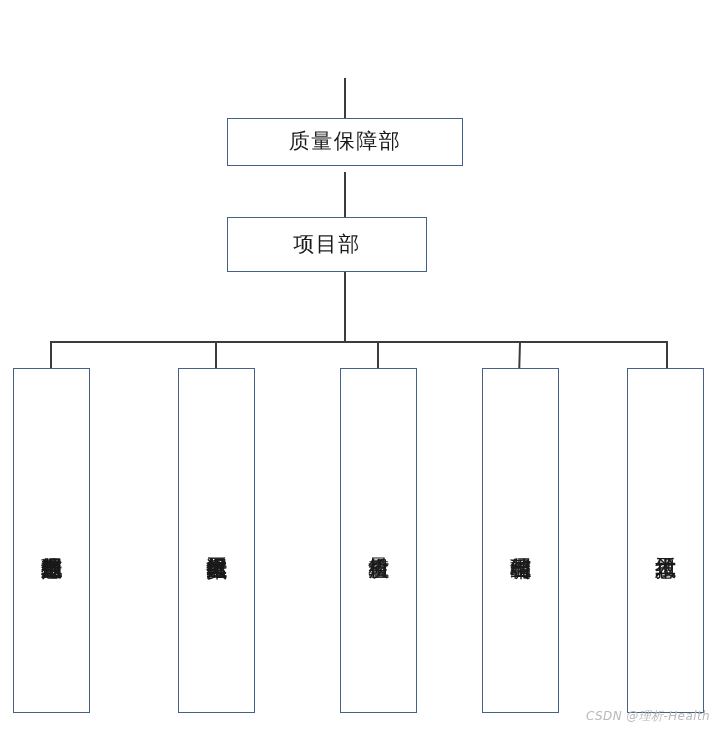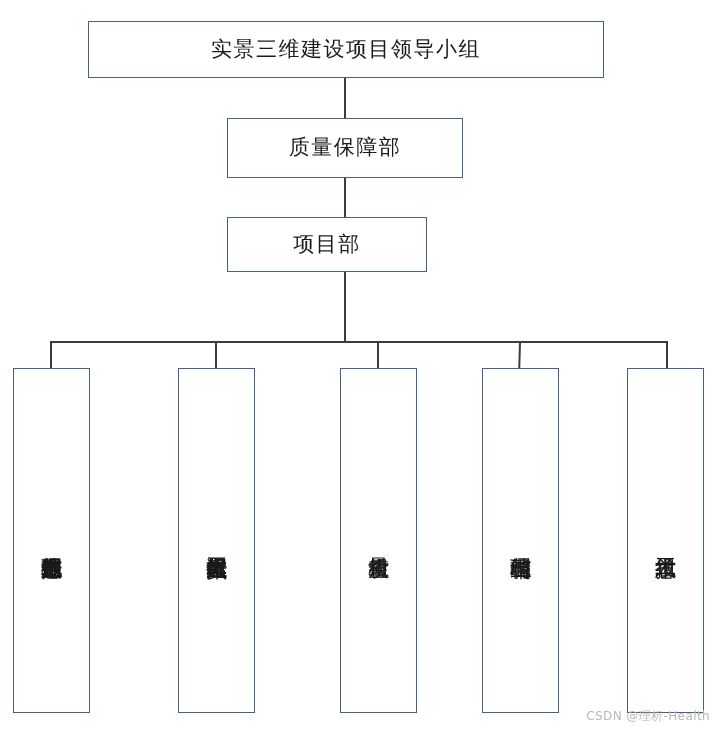--- a/index.html
+++ b/index.html
@@ -47,21 +47,21 @@
     text-orientation: upright;
     white-space: nowrap;
     font-family: "DejaVu Sans", "Liberation Sans", sans-serif;
   }
 
   
   #node-leadership {
     left: 88px;  top: 21px;  width: 516px; height: 57px;
   }
   #node-quality-dept {
-    left: 227px; top: 118px; width: 236px; height: 60px;
+    left: 227px; top: 118px; width: 236px; height: 48px;
   }
   #node-project-dept {
     left: 227px; top: 217px; width: 200px; height: 55px;
   }
 
   .leaf-box {
     top: 368px;
     height: 345px;
     width: 77px;
   }
@@ -106,41 +106,39 @@
   #watermark {
     position: absolute;
     right: 8px;
     bottom: 6px;
     font-size: 12px;
     color: #b9b9b9;
     letter-spacing: 0.4px;
     font-family: "DejaVu Sans", "Liberation Sans", sans-serif;
     white-space: nowrap;
     pointer-events: none;
+    font-style: italic;
   }
 </style>
 </head>
 <body>
 
 <div id="chart-canvas">
 
   <div class="conn conn-v" id="conn-lead-quality"></div>
   <div class="conn conn-v" id="conn-quality-project"></div>
   <div class="conn conn-v" id="conn-project-bus"></div>
   <div class="conn conn-h" id="conn-bus"></div>
 
   <div class="conn conn-v conn-drop" id="conn-drop-0"></div>
   <div class="conn conn-v conn-drop" id="conn-drop-1"></div>
   <div class="conn conn-v conn-drop" id="conn-drop-2"></div>
   <div class="conn conn-v conn-drop" id="conn-drop-3"></div>
   <div class="conn conn-v conn-drop" id="conn-drop-4"></div>
 
-  <div class="node-box" id="node-leadership">
-    <span class="node-label-h">实景三维建设项目领导小组</span>
-  </div>
 
   <div class="node-box" id="node-quality-dept">
     <span class="node-label-h">质量保障部</span>
   </div>
 
   <div class="node-box" id="node-project-dept">
     <span class="node-label-h">项目部</span>
   </div>
 
   <div class="node-box leaf-box" id="node-leaf-0">

